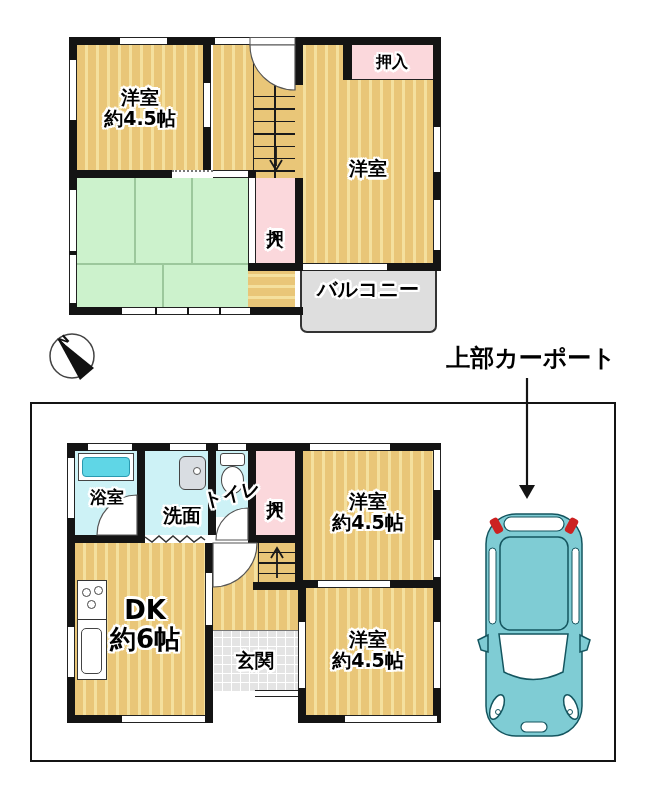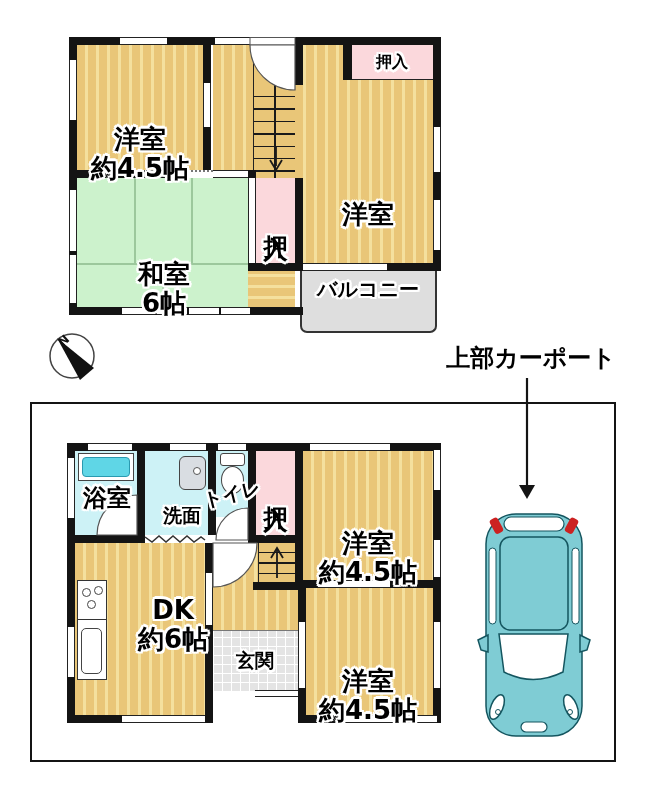--- a/index.html
+++ b/index.html
@@ -25,22 +25,22 @@
            border-radius:0 0 7px 7px;z-index:4;}
   .tile{background-color:#e4e4e4;
         background-image:repeating-linear-gradient(0deg,#fff 0 1px,transparent 1px 9px),
                          repeating-linear-gradient(90deg,#fff 0 1px,transparent 1px 9px);
         border-top:1.4px solid #777;}
   .fixture{position:absolute;background:#fff;border:1.3px solid #444;z-index:6;}
   .lbl{position:absolute;transform:translate(-50%,-50%);z-index:30;color:#000;font-weight:700;
        text-align:center;white-space:nowrap;line-height:1.12;
        text-shadow:-2px -2px 0 #fff,2px -2px 0 #fff,-2px 2px 0 #fff,2px 2px 0 #fff,
                    0 -2.5px 0 #fff,0 2.5px 0 #fff,-2.5px 0 0 #fff,2.5px 0 0 #fff;}
-  .fs25{font-size:26px;margin-top:46px;} .fs26{font-size:26px;} .fs24{font-size:24px;} .fs20{font-size:20px;}
-  .fs19{font-size:19px;} .fs18{font-size:24px;} .fs16{font-size:16px;}
+  .fs25{font-size:19px;} .fs26{font-size:26px;} .fs24{font-size:24px;} .fs20{font-size:20px;}
+  .fs19{font-size:19px;} .fs18{font-size:17px;} .fs16{font-size:16px;}
   .vert{writing-mode:vertical-rl;text-orientation:upright;letter-spacing:1px;}
   .boundary{position:absolute;left:30px;top:402px;width:586px;height:360px;
             border:2.5px solid #141414;z-index:0;background:#fff;}
   #overlay{position:absolute;left:0;top:0;z-index:20;pointer-events:none;}
 </style>
 </head>
 <body>
 
 <div id="plan">
 
@@ -213,40 +213,36 @@
       <circle cx="498" cy="712" r="2.5" fill="none" stroke-width="1"></circle>
       <circle cx="570" cy="712" r="2.5" fill="none" stroke-width="1"></circle>
       <rect x="521" y="722" width="26" height="10" rx="5" fill="#fff" stroke-width="1.2"></rect>
     </g>
   </svg>
 
   <div class="lbl fs25" style="left:140px;top:108px;">
     <div>洋室</div>
     <div>約4.5帖</div>
   </div>
-  <div class="lbl fs25" style="left:164px;top:243px;">
-    <div>和室</div>
-    <div>6帖</div>
-  </div>
   <div class="lbl fs25" style="left:368px;top:169px;">
     <div>洋室</div>
   </div>
   <div class="lbl fs16" style="left:392px;top:62px;">押入</div>
   <div class="lbl fs18 vert" style="left:275px;top:217px;">押入</div>
   <div class="lbl fs20" style="left:368px;top:289px;">バルコニー</div>
 
   <div class="lbl fs18" style="left:107px;top:498px;">浴室</div>
   <div class="lbl fs19" style="left:182px;top:516px;">洗面</div>
   <div class="lbl fs19" style="left:232px;top:494px;transform:translate(-50%,-50%) rotate(-14deg);">トイレ</div>
   <div class="lbl fs18 vert" style="left:275px;top:488px;">押入</div>
   <div class="lbl fs25" style="left:368px;top:512px;">
     <div>洋室</div>
     <div>約4.5帖</div>
   </div>
-  <div class="lbl fs26" style="left:145px;top:625px;margin-left:28px;">
+  <div class="lbl fs26" style="left:145px;top:625px;">
     <div>DK</div>
     <div>約6帖</div>
   </div>
   <div class="lbl fs19" style="left:255px;top:661px;">玄関</div>
   <div class="lbl fs25" style="left:368px;top:650px;">
     <div>洋室</div>
     <div>約4.5帖</div>
   </div>
   <div class="lbl fs24" style="left:531px;top:358px;">上部カーポート</div>
 

